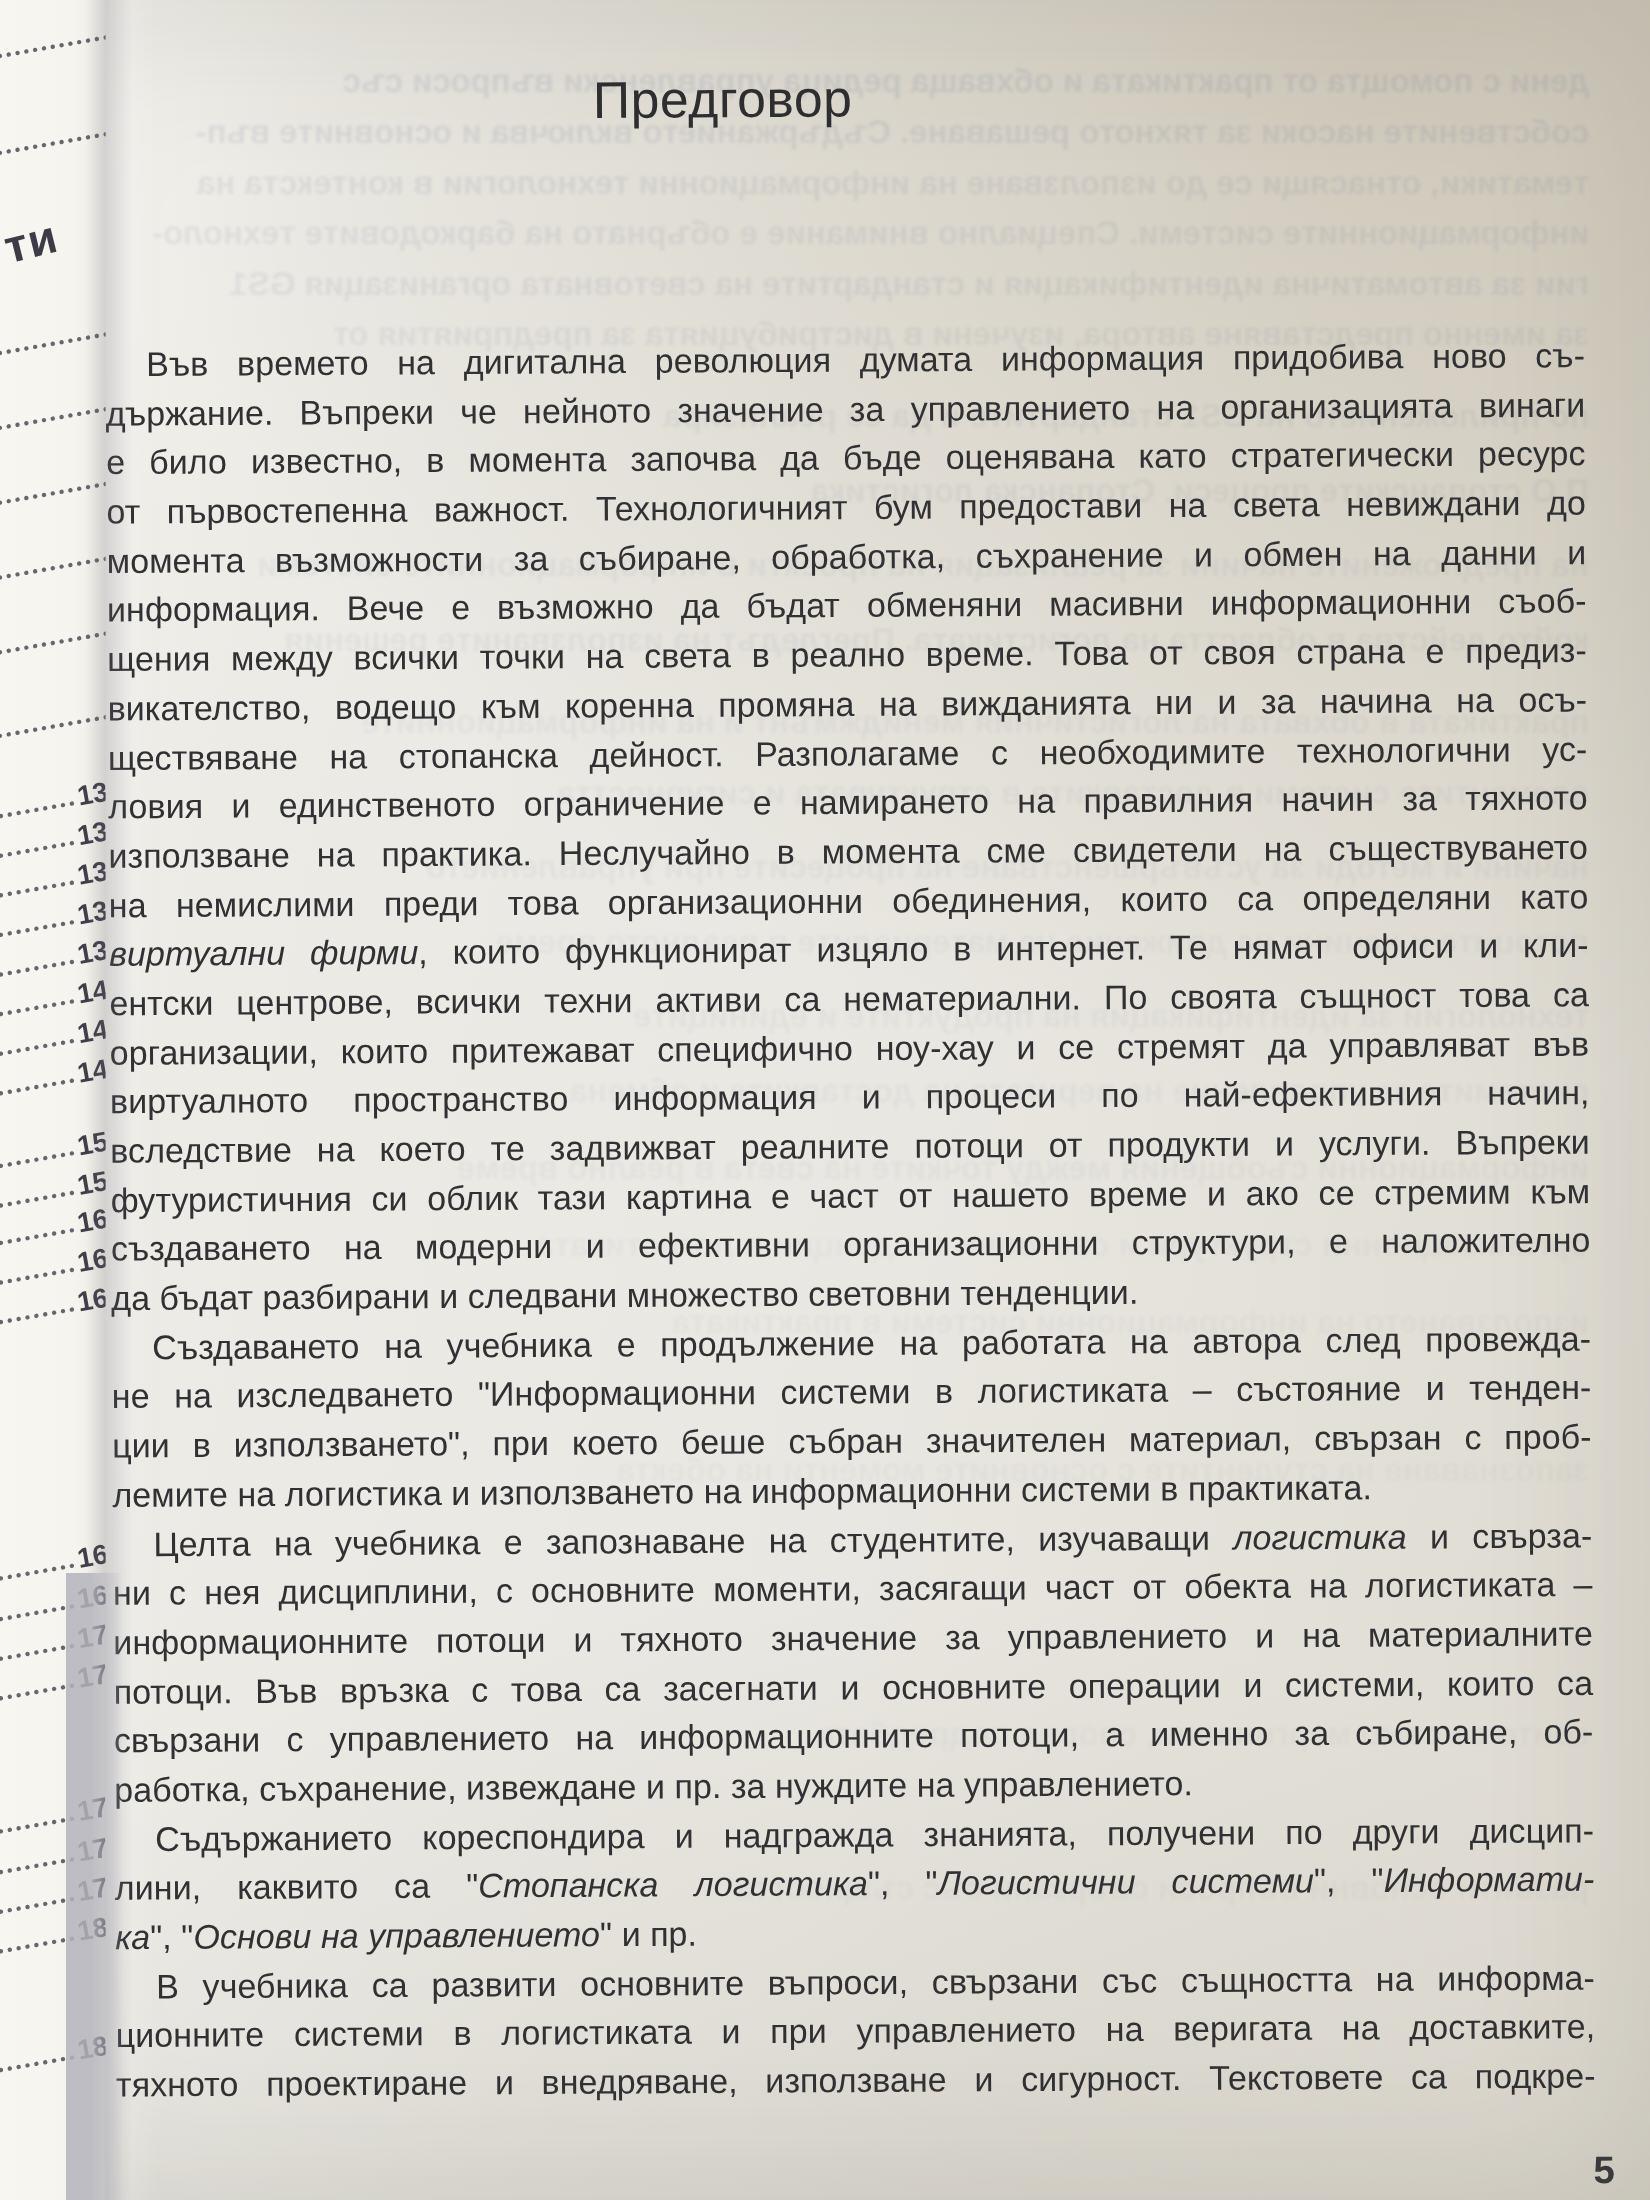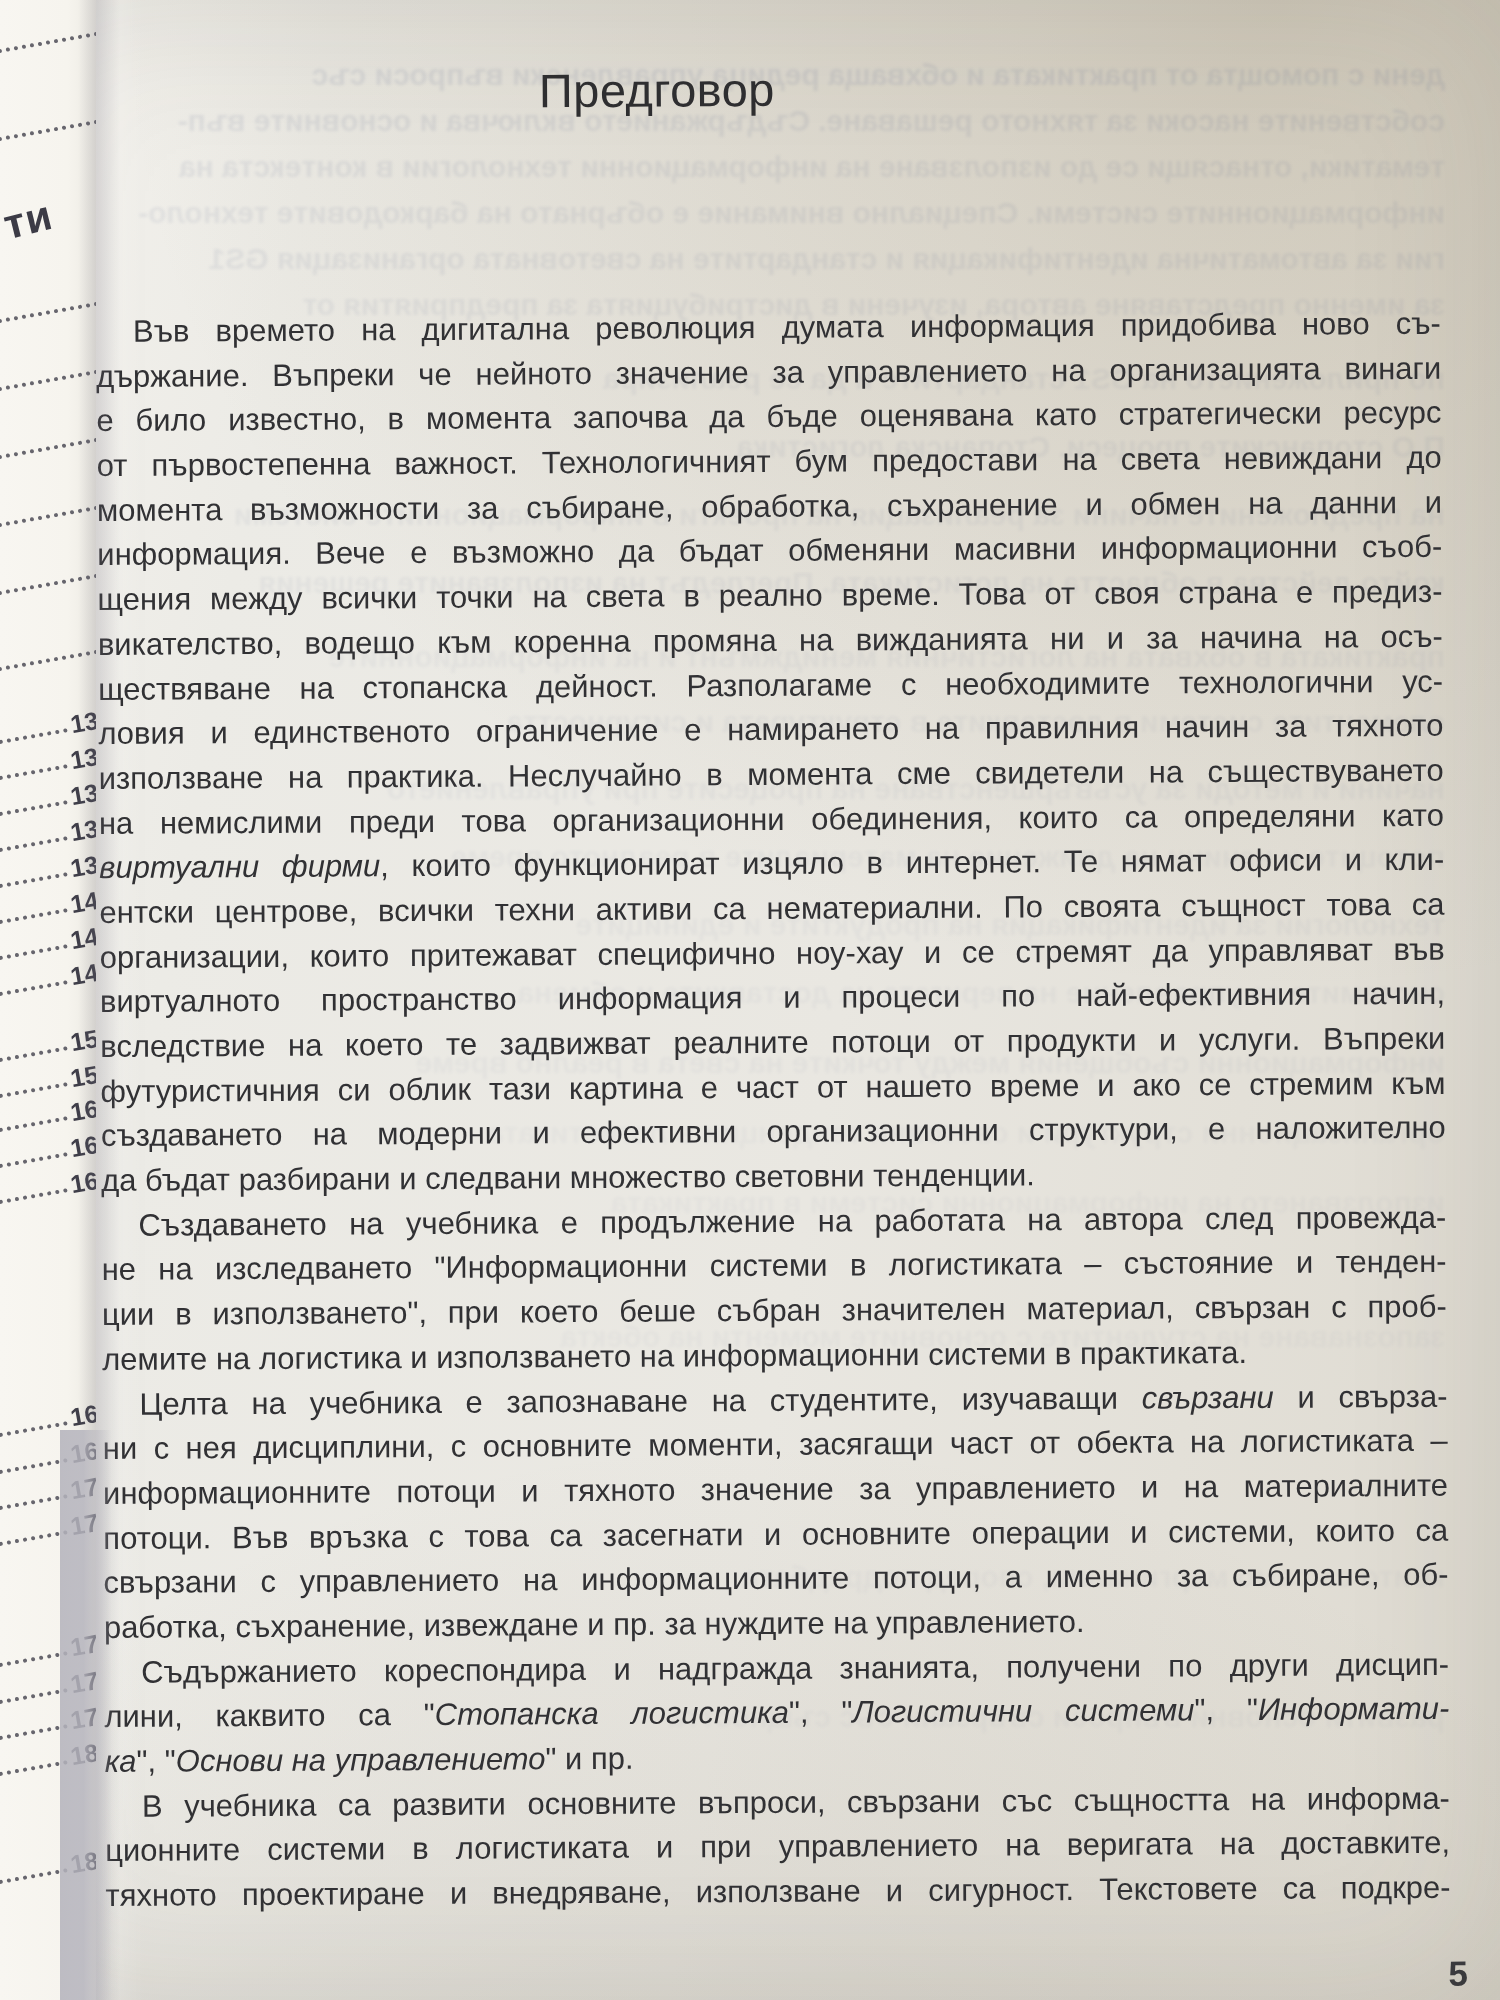--- a/index.html
+++ b/index.html
@@ -109,21 +109,21 @@
             <div class="line"><span>създаването на модерни и ефективни организационни структури, е наложително</span></div>
             <div class="line last"><span>да бъдат разбирани и следвани множество световни тенденции.</span></div>
           </div>
           <div class="para">
             <div class="line"><span>Създаването на учебника е продължение на работата на автора след провежда-</span></div>
             <div class="line"><span>не на изследването "Информационни системи в логистиката – състояние и тенден-</span></div>
             <div class="line"><span>ции в използването", при което беше събран значителен материал, свързан с проб-</span></div>
             <div class="line last"><span>лемите на логистика и използването на информационни системи в практиката.</span></div>
           </div>
           <div class="para">
-            <div class="line"><span>Целта на учебника е запознаване на студентите, изучаващи </span><em>свързани</em><span> и свърза-</span></div>
+            <div class="line"><span>Целта на учебника е запознаване на студентите, изучаващи </span><em>логистика</em><span> и свърза-</span></div>
             <div class="line"><span>ни с нея дисциплини, с основните моменти, засягащи част от обекта на логистиката –</span></div>
             <div class="line"><span>информационните потоци и тяхното значение за управлението и на материалните</span></div>
             <div class="line"><span>потоци. Във връзка с това са засегнати и основните операции и системи, които са</span></div>
             <div class="line"><span>свързани с управлението на информационните потоци, а именно за събиране, об-</span></div>
             <div class="line last"><span>работка, съхранение, извеждане и пр. за нуждите на управлението.</span></div>
           </div>
           <div class="para">
             <div class="line"><span>Съдържанието кореспондира и надгражда знанията, получени по други дисцип-</span></div>
             <div class="line"><span>лини, каквито са "</span><em>Стопанска логистика</em><span>", "</span><em>Логистични системи</em><span>", "</span><em>Информати-</em></div>
             <div class="line last"><em>ка</em><span>", "</span><em>Основи на управлението</em><span>" и пр.</span></div>

